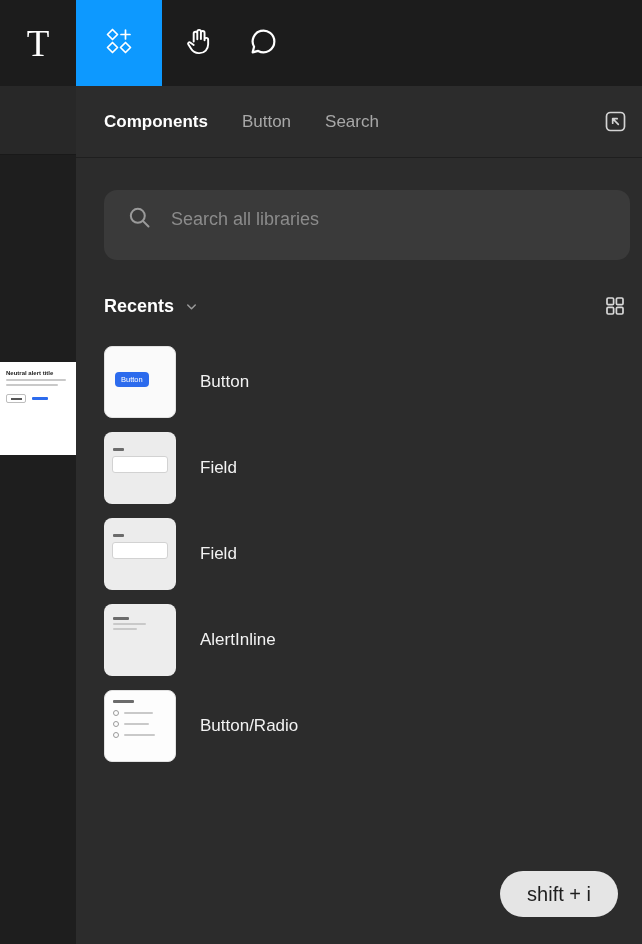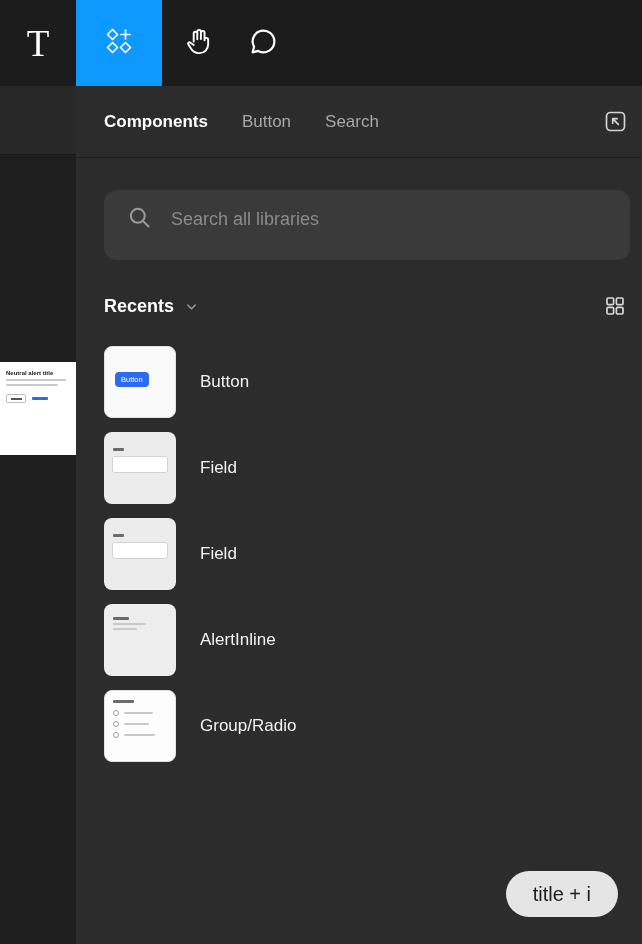--- a/index.html
+++ b/index.html
@@ -210,19 +210,19 @@
     <div class="item">
       <div class="thumb v-radio">
         <div class="ln dark" style="left:8px;top:9px;width:21px;"></div>
         <div class="r-circle" style="left:8px;top:19px;"></div>
         <div class="ln" style="left:19px;top:21px;width:29px;"></div>
         <div class="r-circle" style="left:8px;top:30px;"></div>
         <div class="ln" style="left:19px;top:32px;width:25px;"></div>
         <div class="r-circle" style="left:8px;top:41px;"></div>
         <div class="ln" style="left:19px;top:43px;width:31px;"></div>
       </div>
-      <span class="item-label">Group/Radio</span>
+      <span class="item-label">Button/Radio</span>
     </div>
 
   </div>
 </div>
 
-<div class="shortcut-pill">title + i</div>
+<div class="shortcut-pill">shift + i</div>
 
 </body></html>

